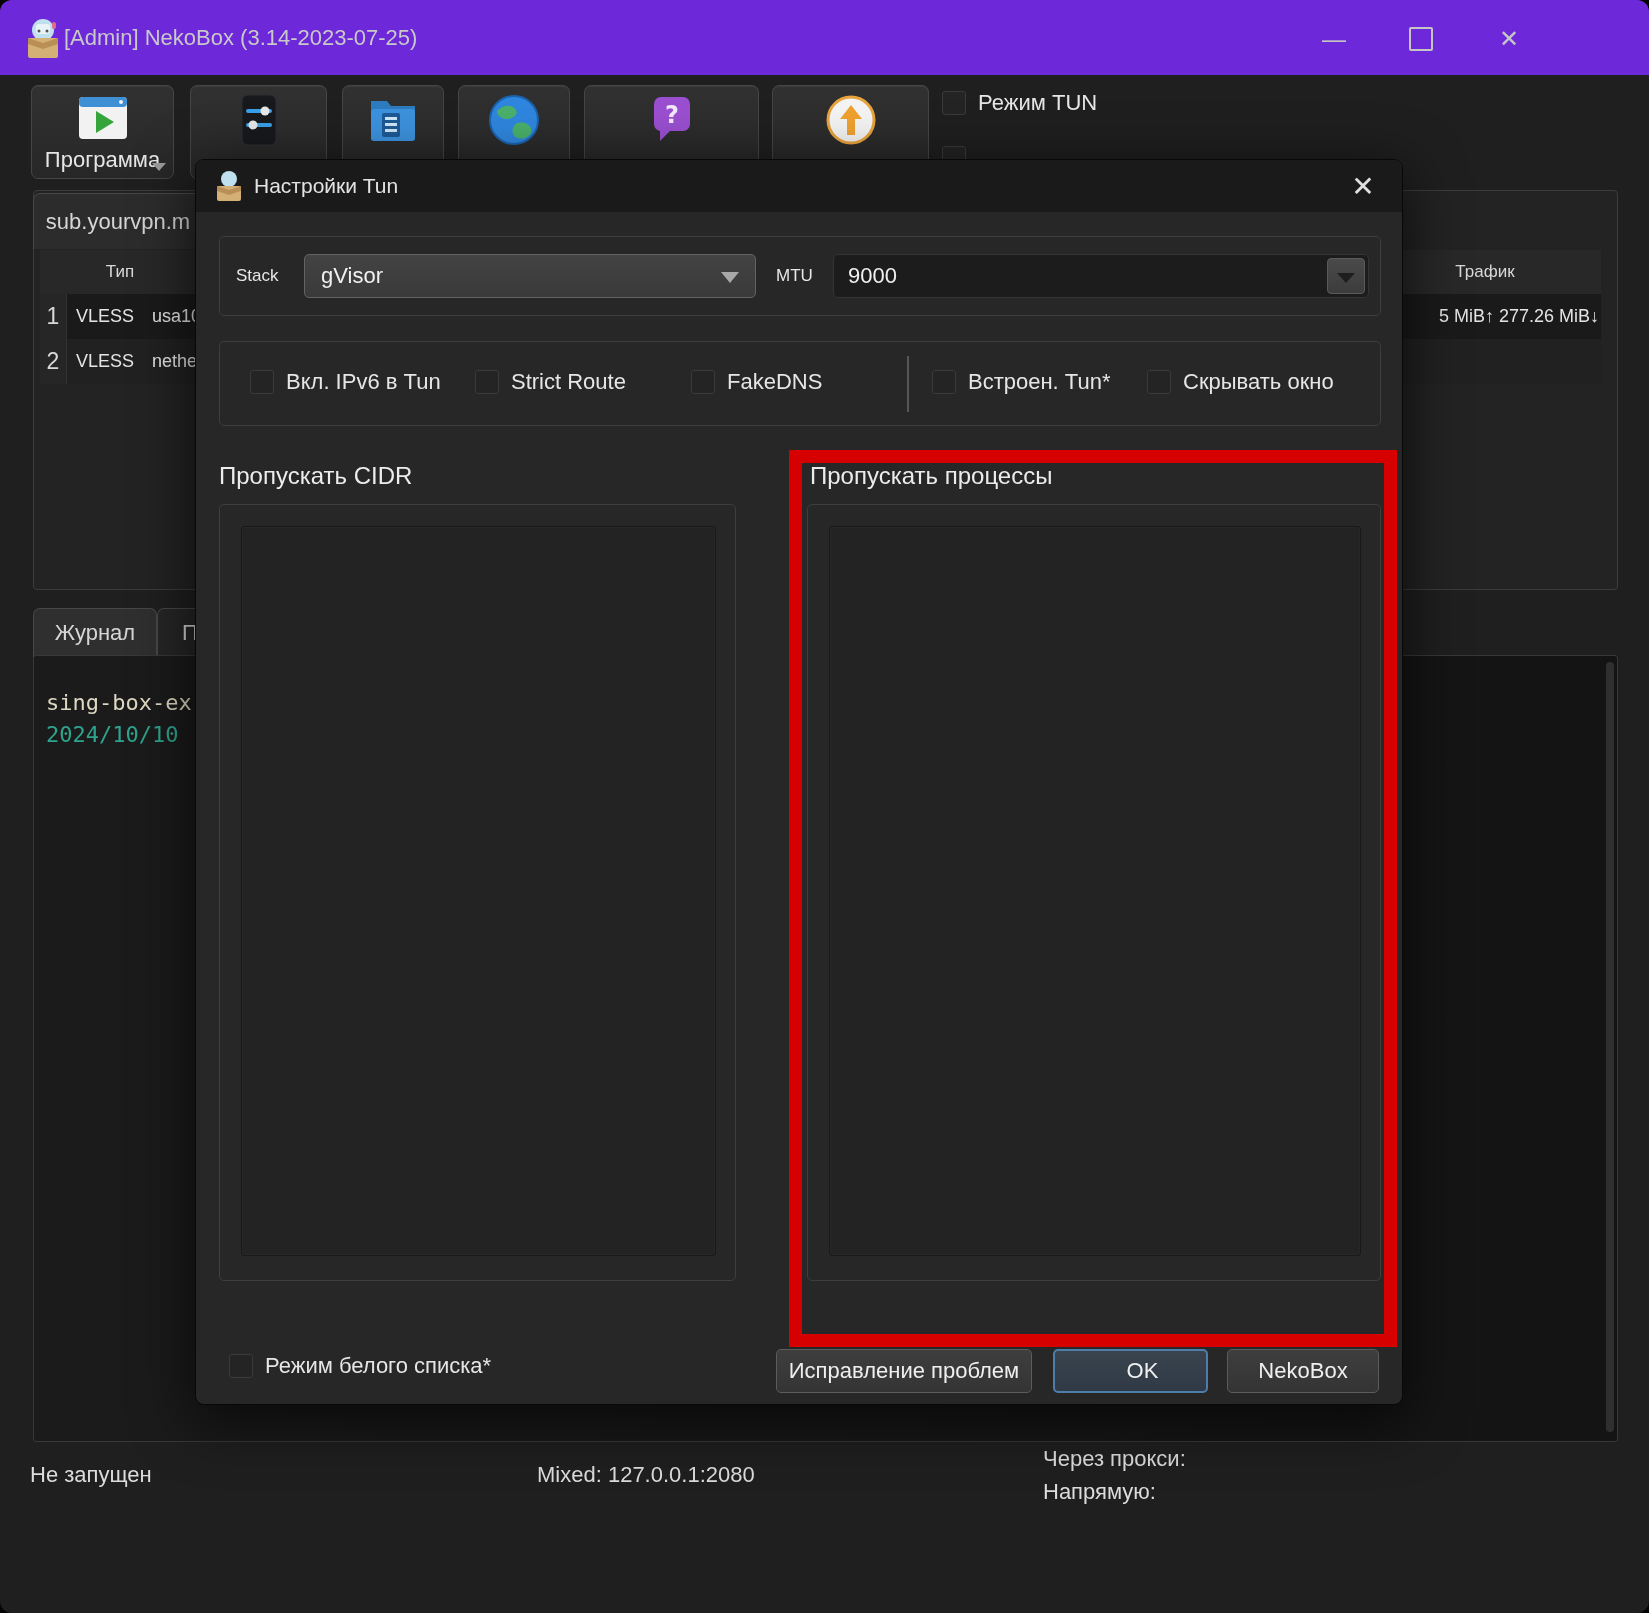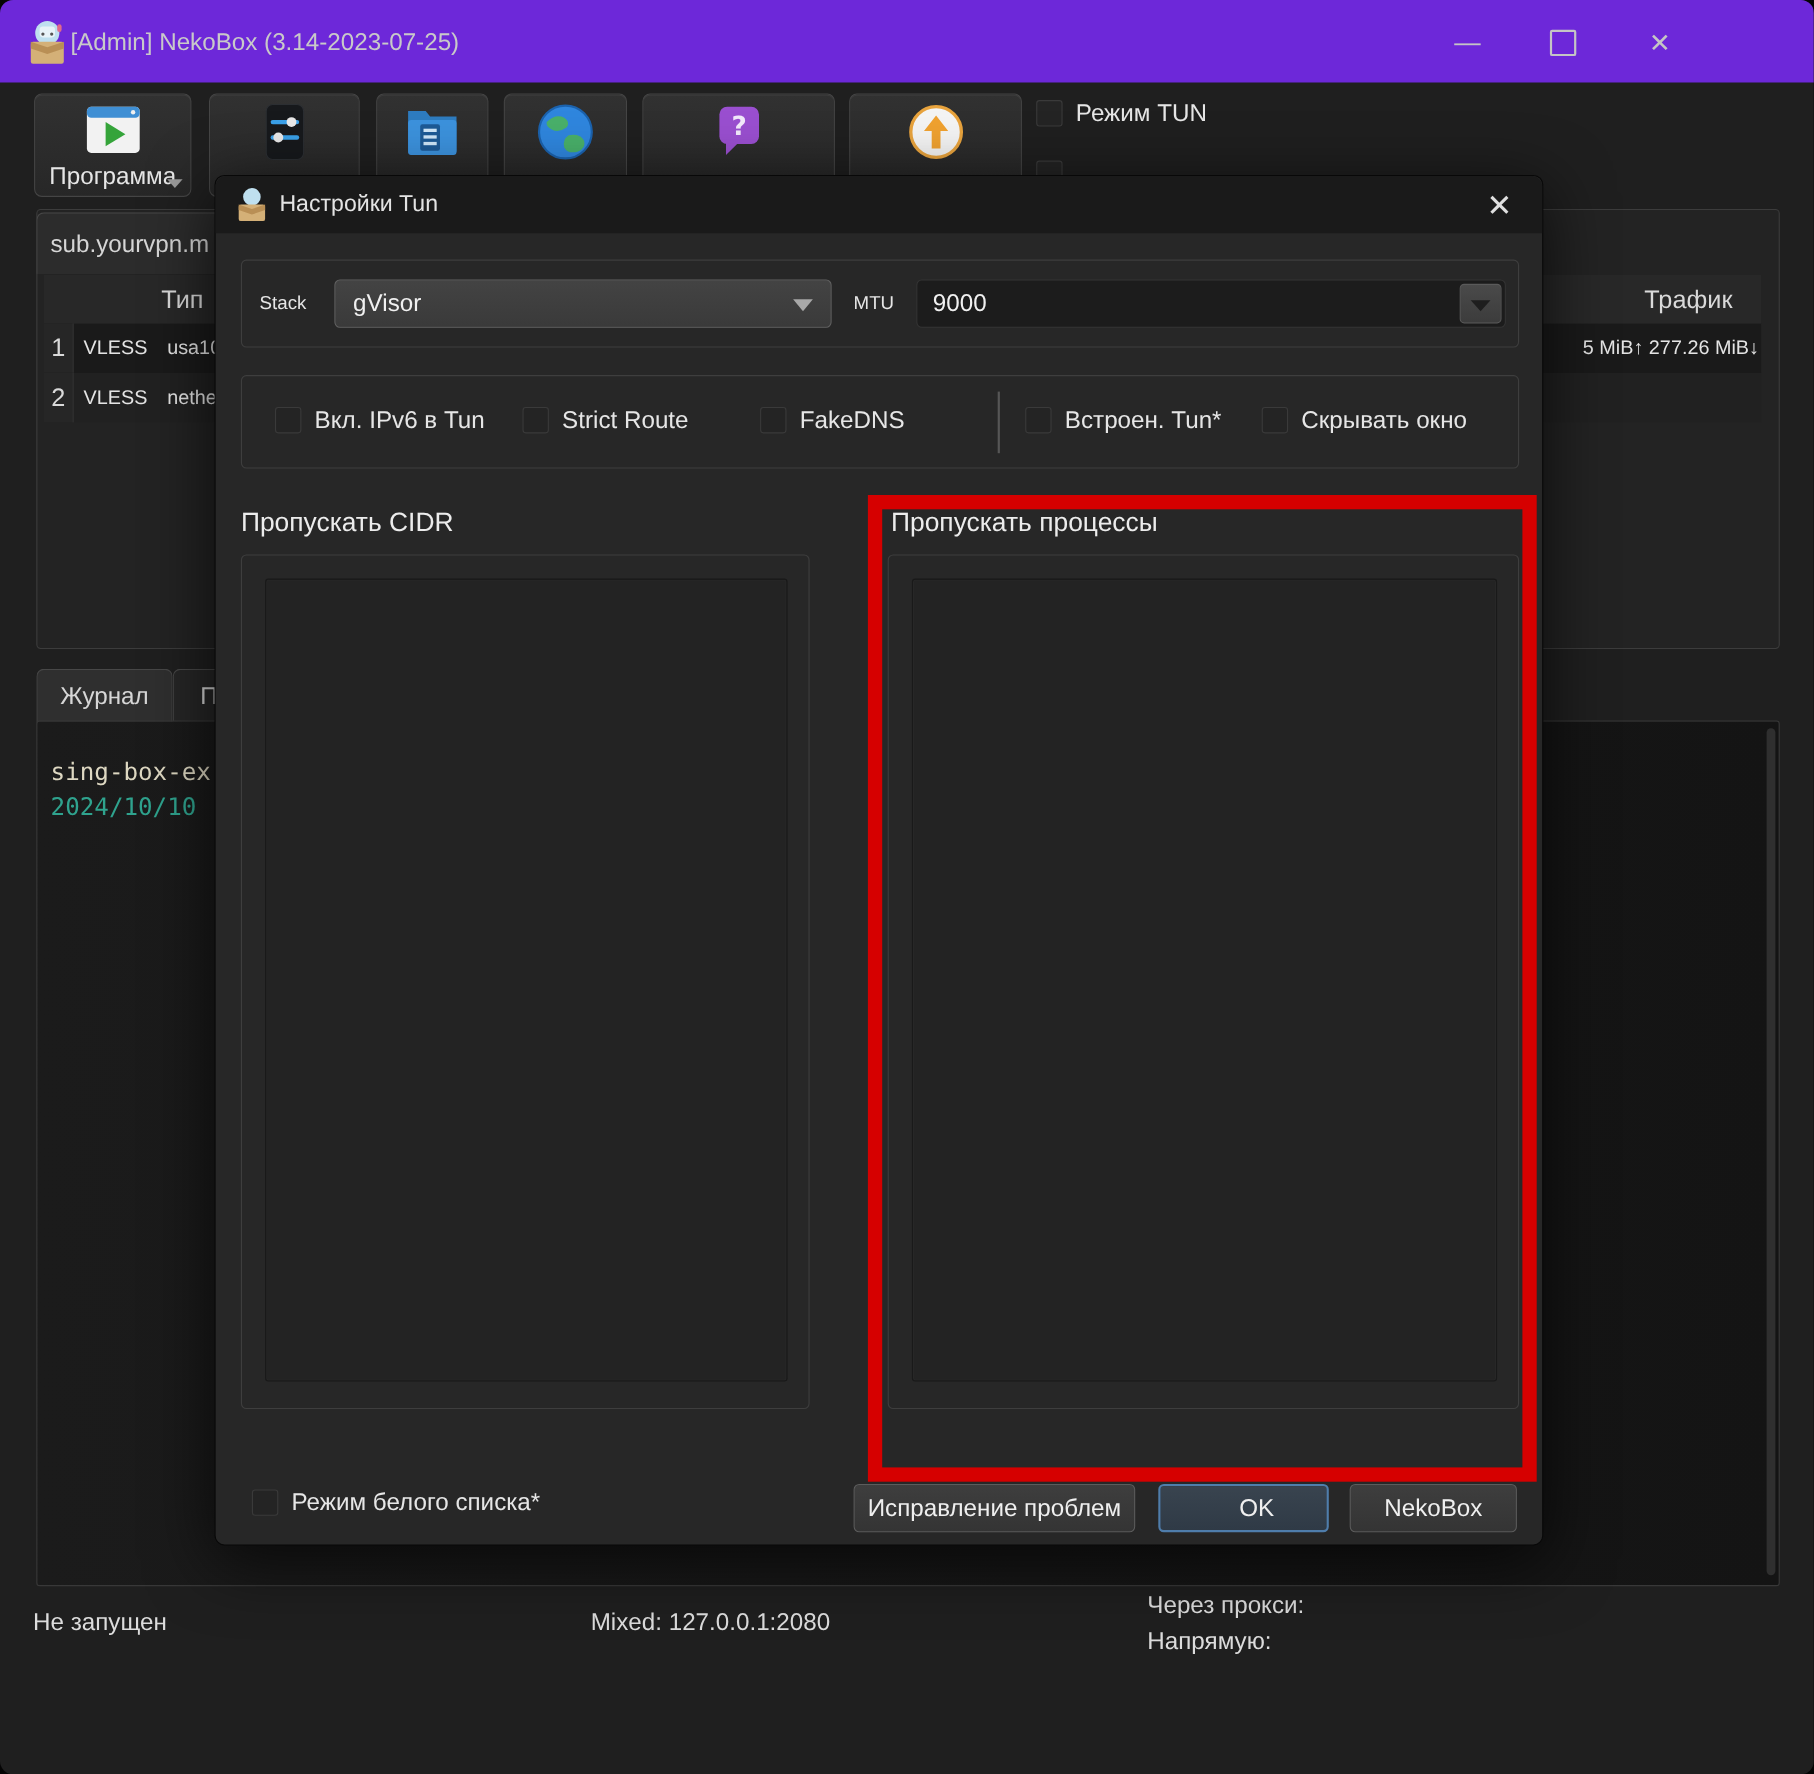--- a/index.html
+++ b/index.html
@@ -27,21 +27,21 @@
   .cbx{width:24px;height:24px;background:#242424;border:1px solid #3a3a3a;border-radius:3px;box-sizing:border-box;}
   .cbrow{position:absolute;display:flex;align-items:center;gap:12px;}
   .cblabel{font-size:22px;color:#e6e6e6;white-space:nowrap;}
 
   
   .groupbox{position:absolute;background:#232323;border:1px solid #3c3c3c;border-radius:4px;}
   .tab{position:absolute;background:#2c2c2c;border:1px solid #474747;border-bottom:none;
        border-radius:7px 7px 0 0;display:flex;align-items:center;justify-content:center;
        font-size:22px;color:#d6d6d6;}
   .thead{position:absolute;background:#282828;border-bottom:1px solid #3a3a3a;}
-  .hcell{position:absolute;top:0;height:44px;line-height:44px;text-align:right;font-size:23px;color:#d9d9d9;}
+  .hcell{position:absolute;top:0;height:44px;line-height:44px;text-align:center;font-size:17px;color:#d9d9d9;}
   .trow{position:absolute;height:45px;}
   .numcell{position:absolute;left:0;top:0;width:26px;height:45px;background:#262626;border-right:1px solid #323232;
            text-align:center;line-height:45px;font-size:23px;color:#d9d9d9;}
   .cell{position:absolute;top:0;height:45px;line-height:45px;font-size:18px;color:#e4e4e4;white-space:nowrap;}
 
   
   .logbox{position:absolute;background:linear-gradient(90deg,#1b1b1b,#141414);border:1px solid #383838;border-radius:3px;}
   .logline{position:absolute;left:12px;font-family:"DejaVu Sans Mono","Liberation Mono",monospace;font-size:22px;white-space:nowrap;}
   .scrollhint{position:absolute;background:#2f2f2f;border-radius:4px;}
 

